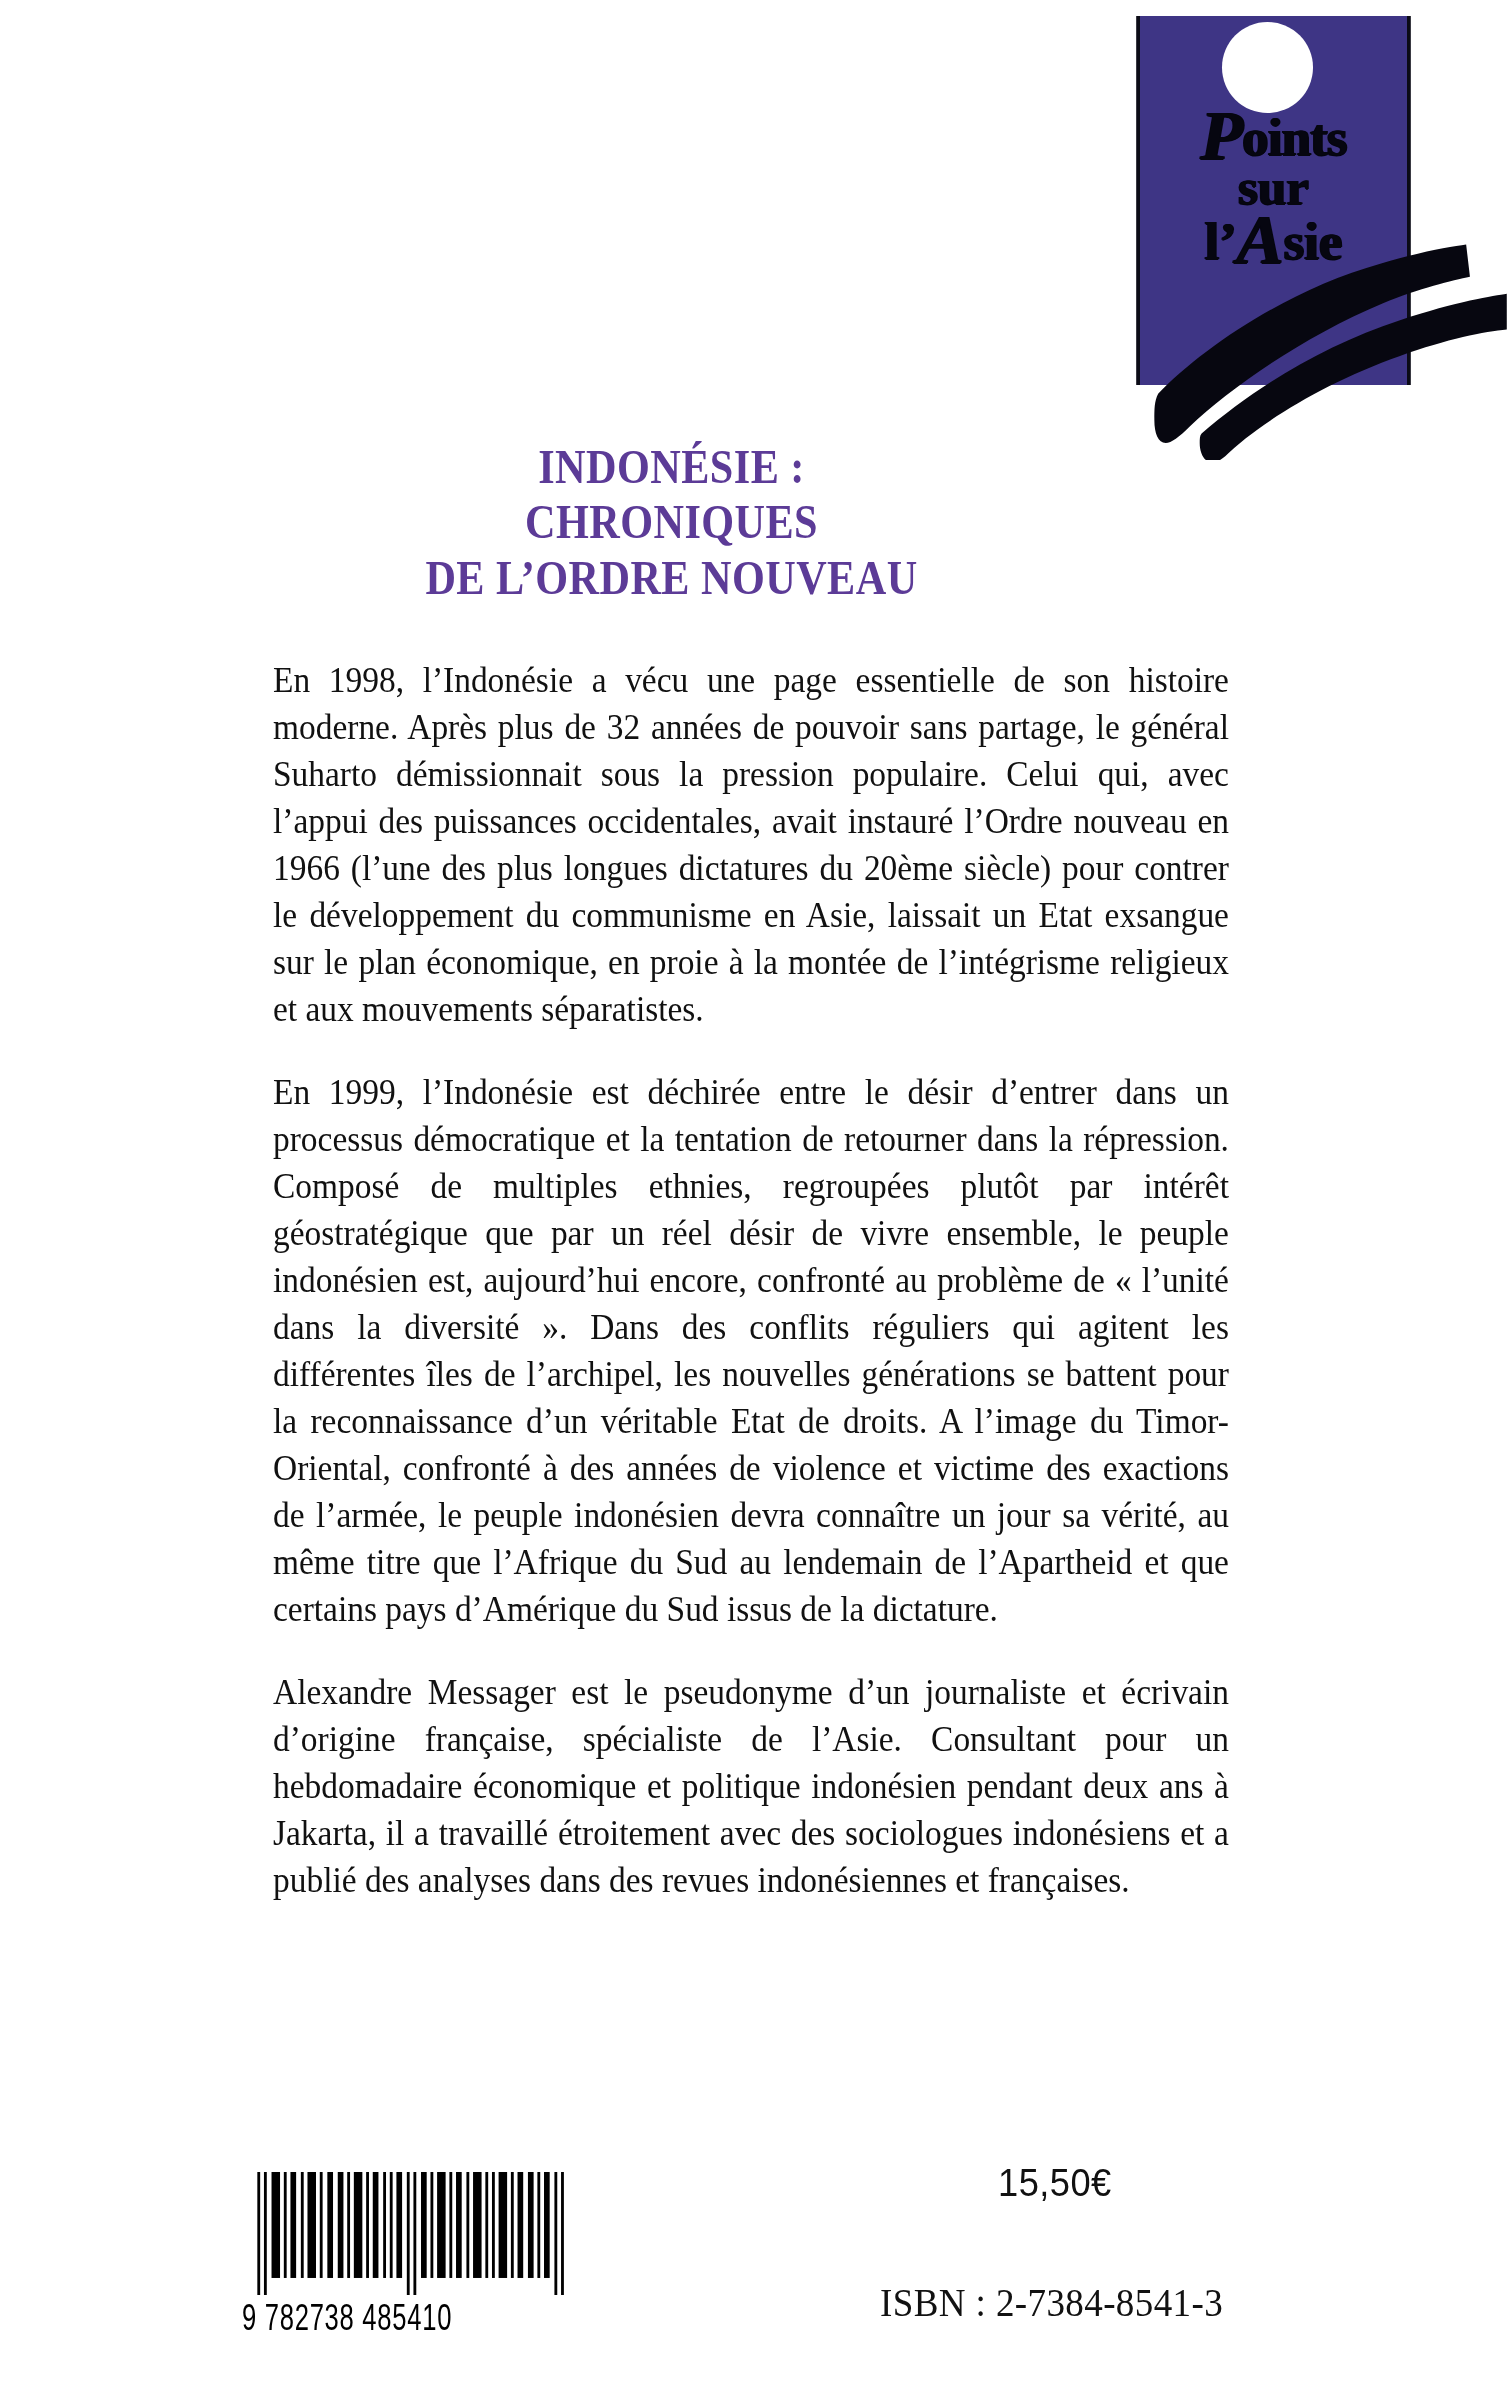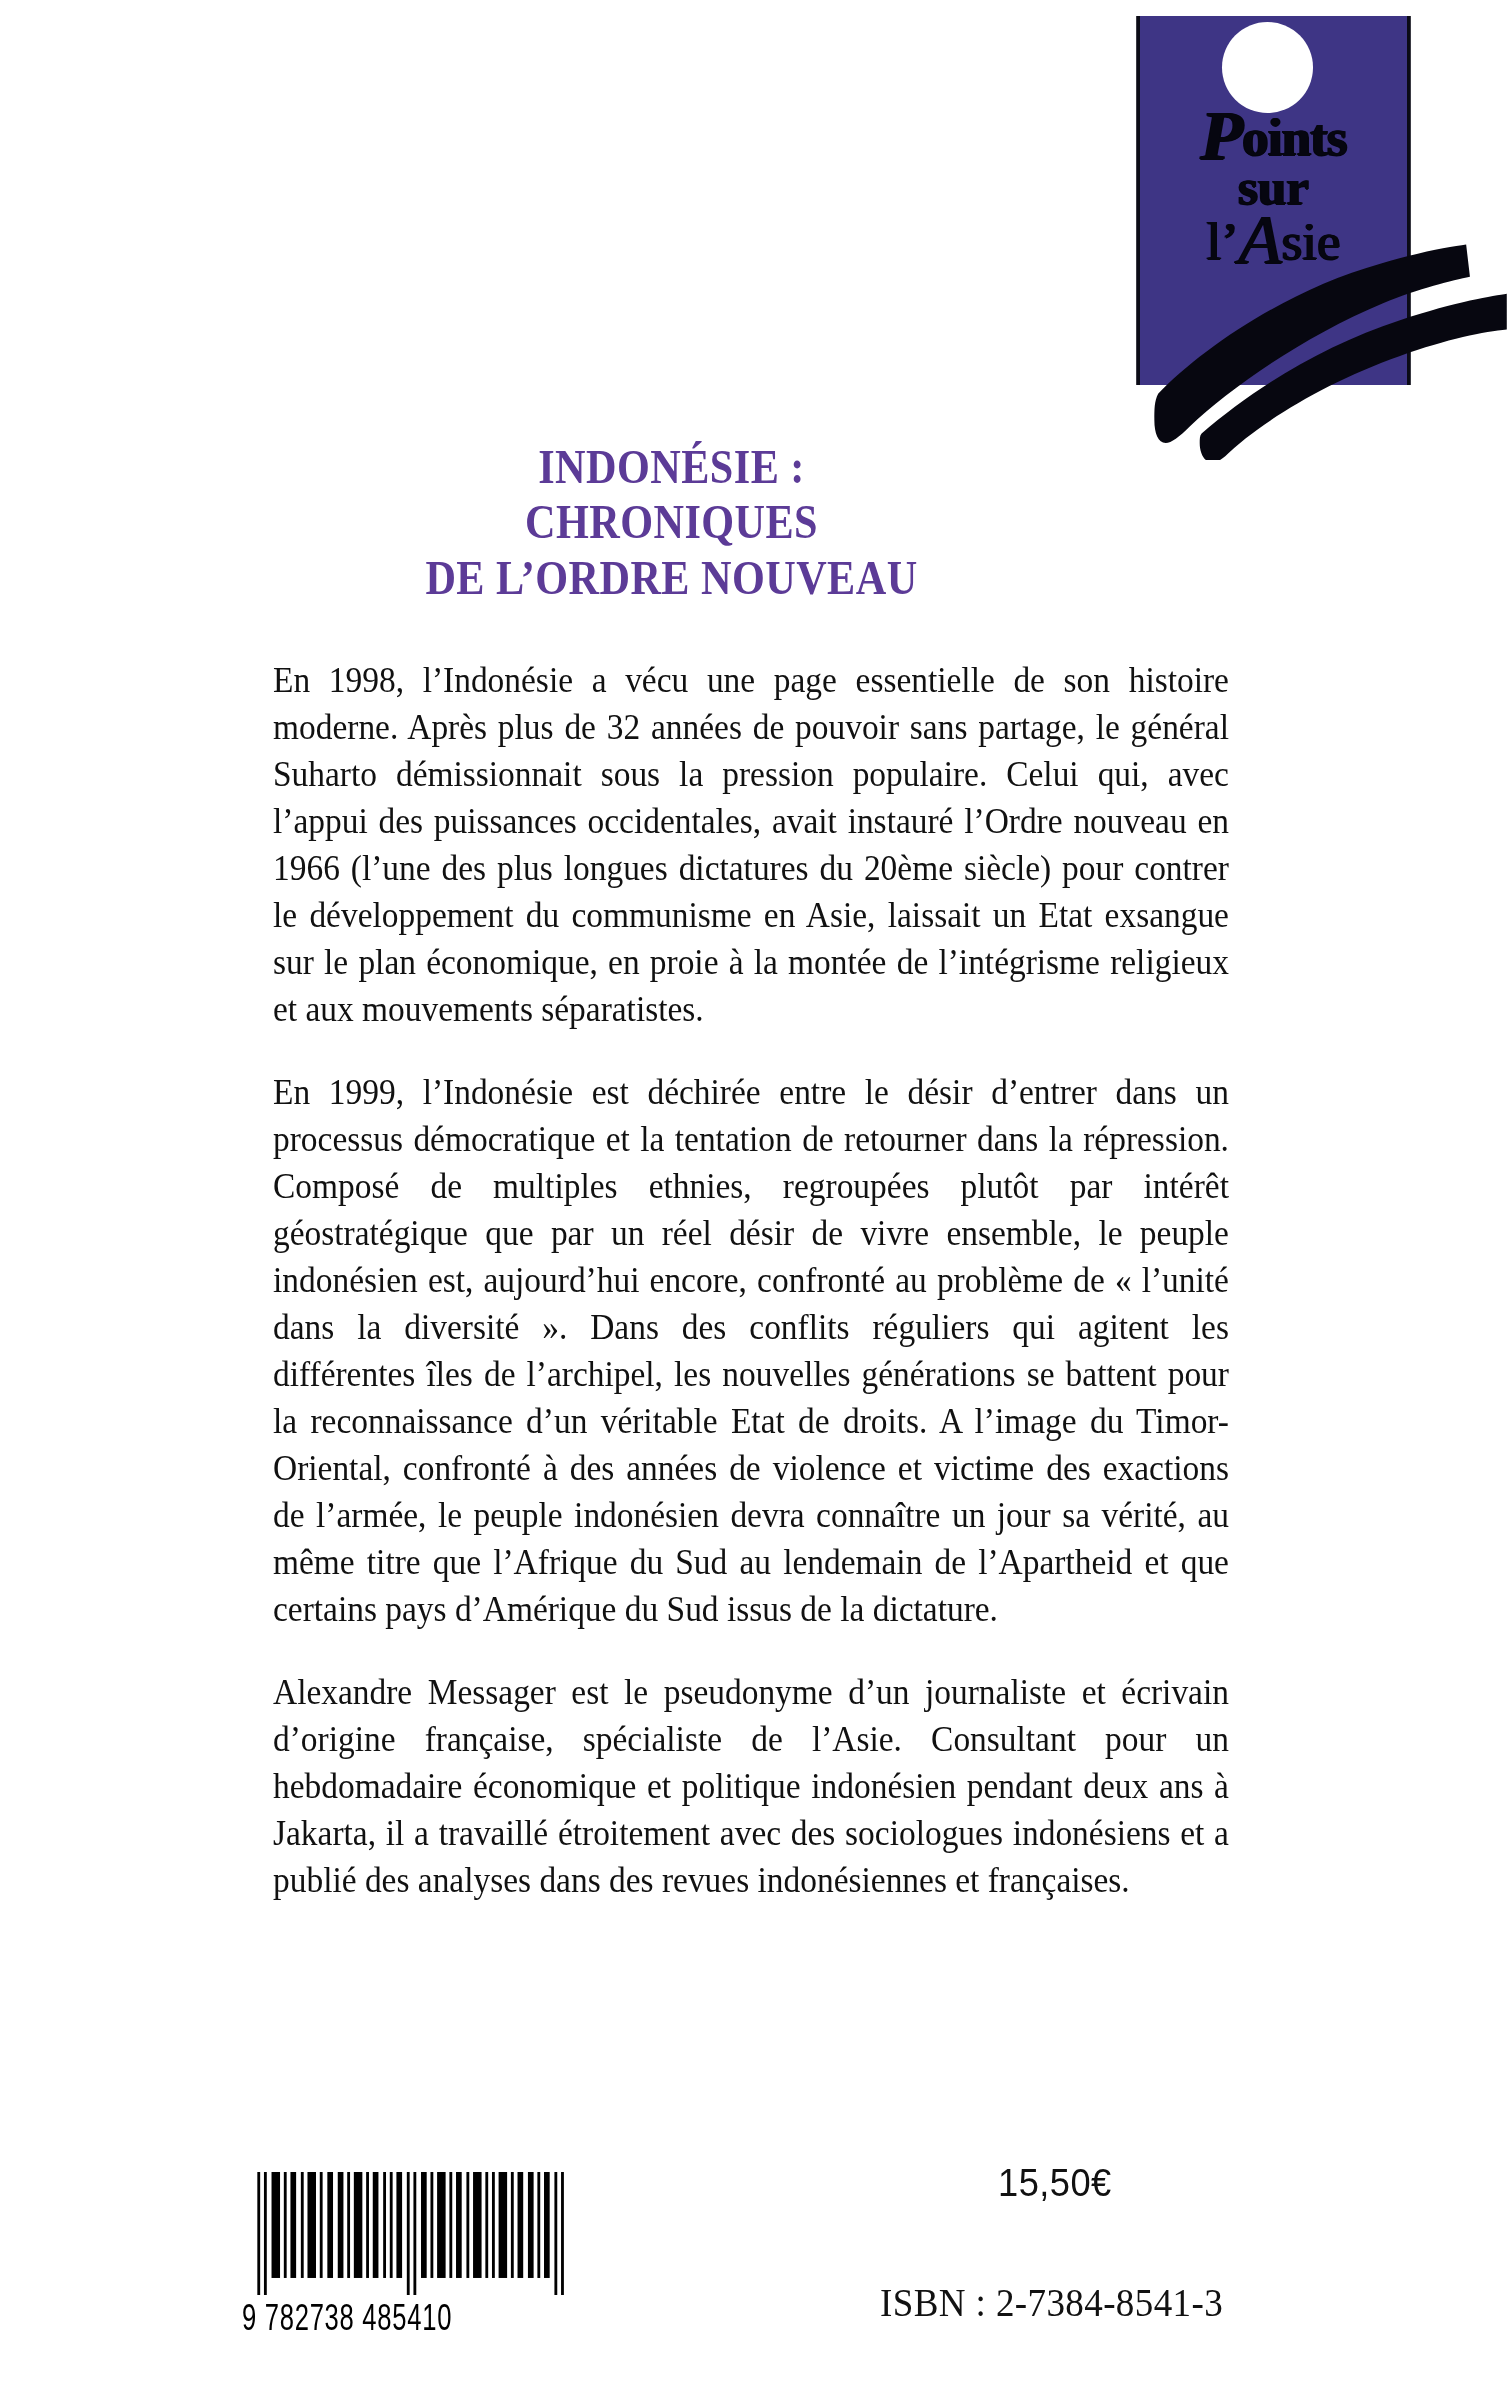--- a/index.html
+++ b/index.html
@@ -66,21 +66,21 @@
     vertical-align: -3.8px;
   }
   .lw-line2 {
     font-weight: bold;
     font-size: 51px;
     display: block;
     margin-top: 1.9px;
     text-shadow: 1.1px 0 0 #060610, -1.1px 0 0 #060610, 0 1.1px 0 #060610;
   }
   .lw-line3 {
-    font-weight: normal;
+    font-weight: bold;
     font-size: 53px;
     display: block;
     margin-top: 3.8px;
     text-shadow: 1.1px 0 0 #060610, -1.1px 0 0 #060610, 0 1.1px 0 #060610;
   }
   .lw-line3 .cap {
     font-style: italic;
     font-size: 70px;
     line-height: 0.7;
     vertical-align: -3.8px;

